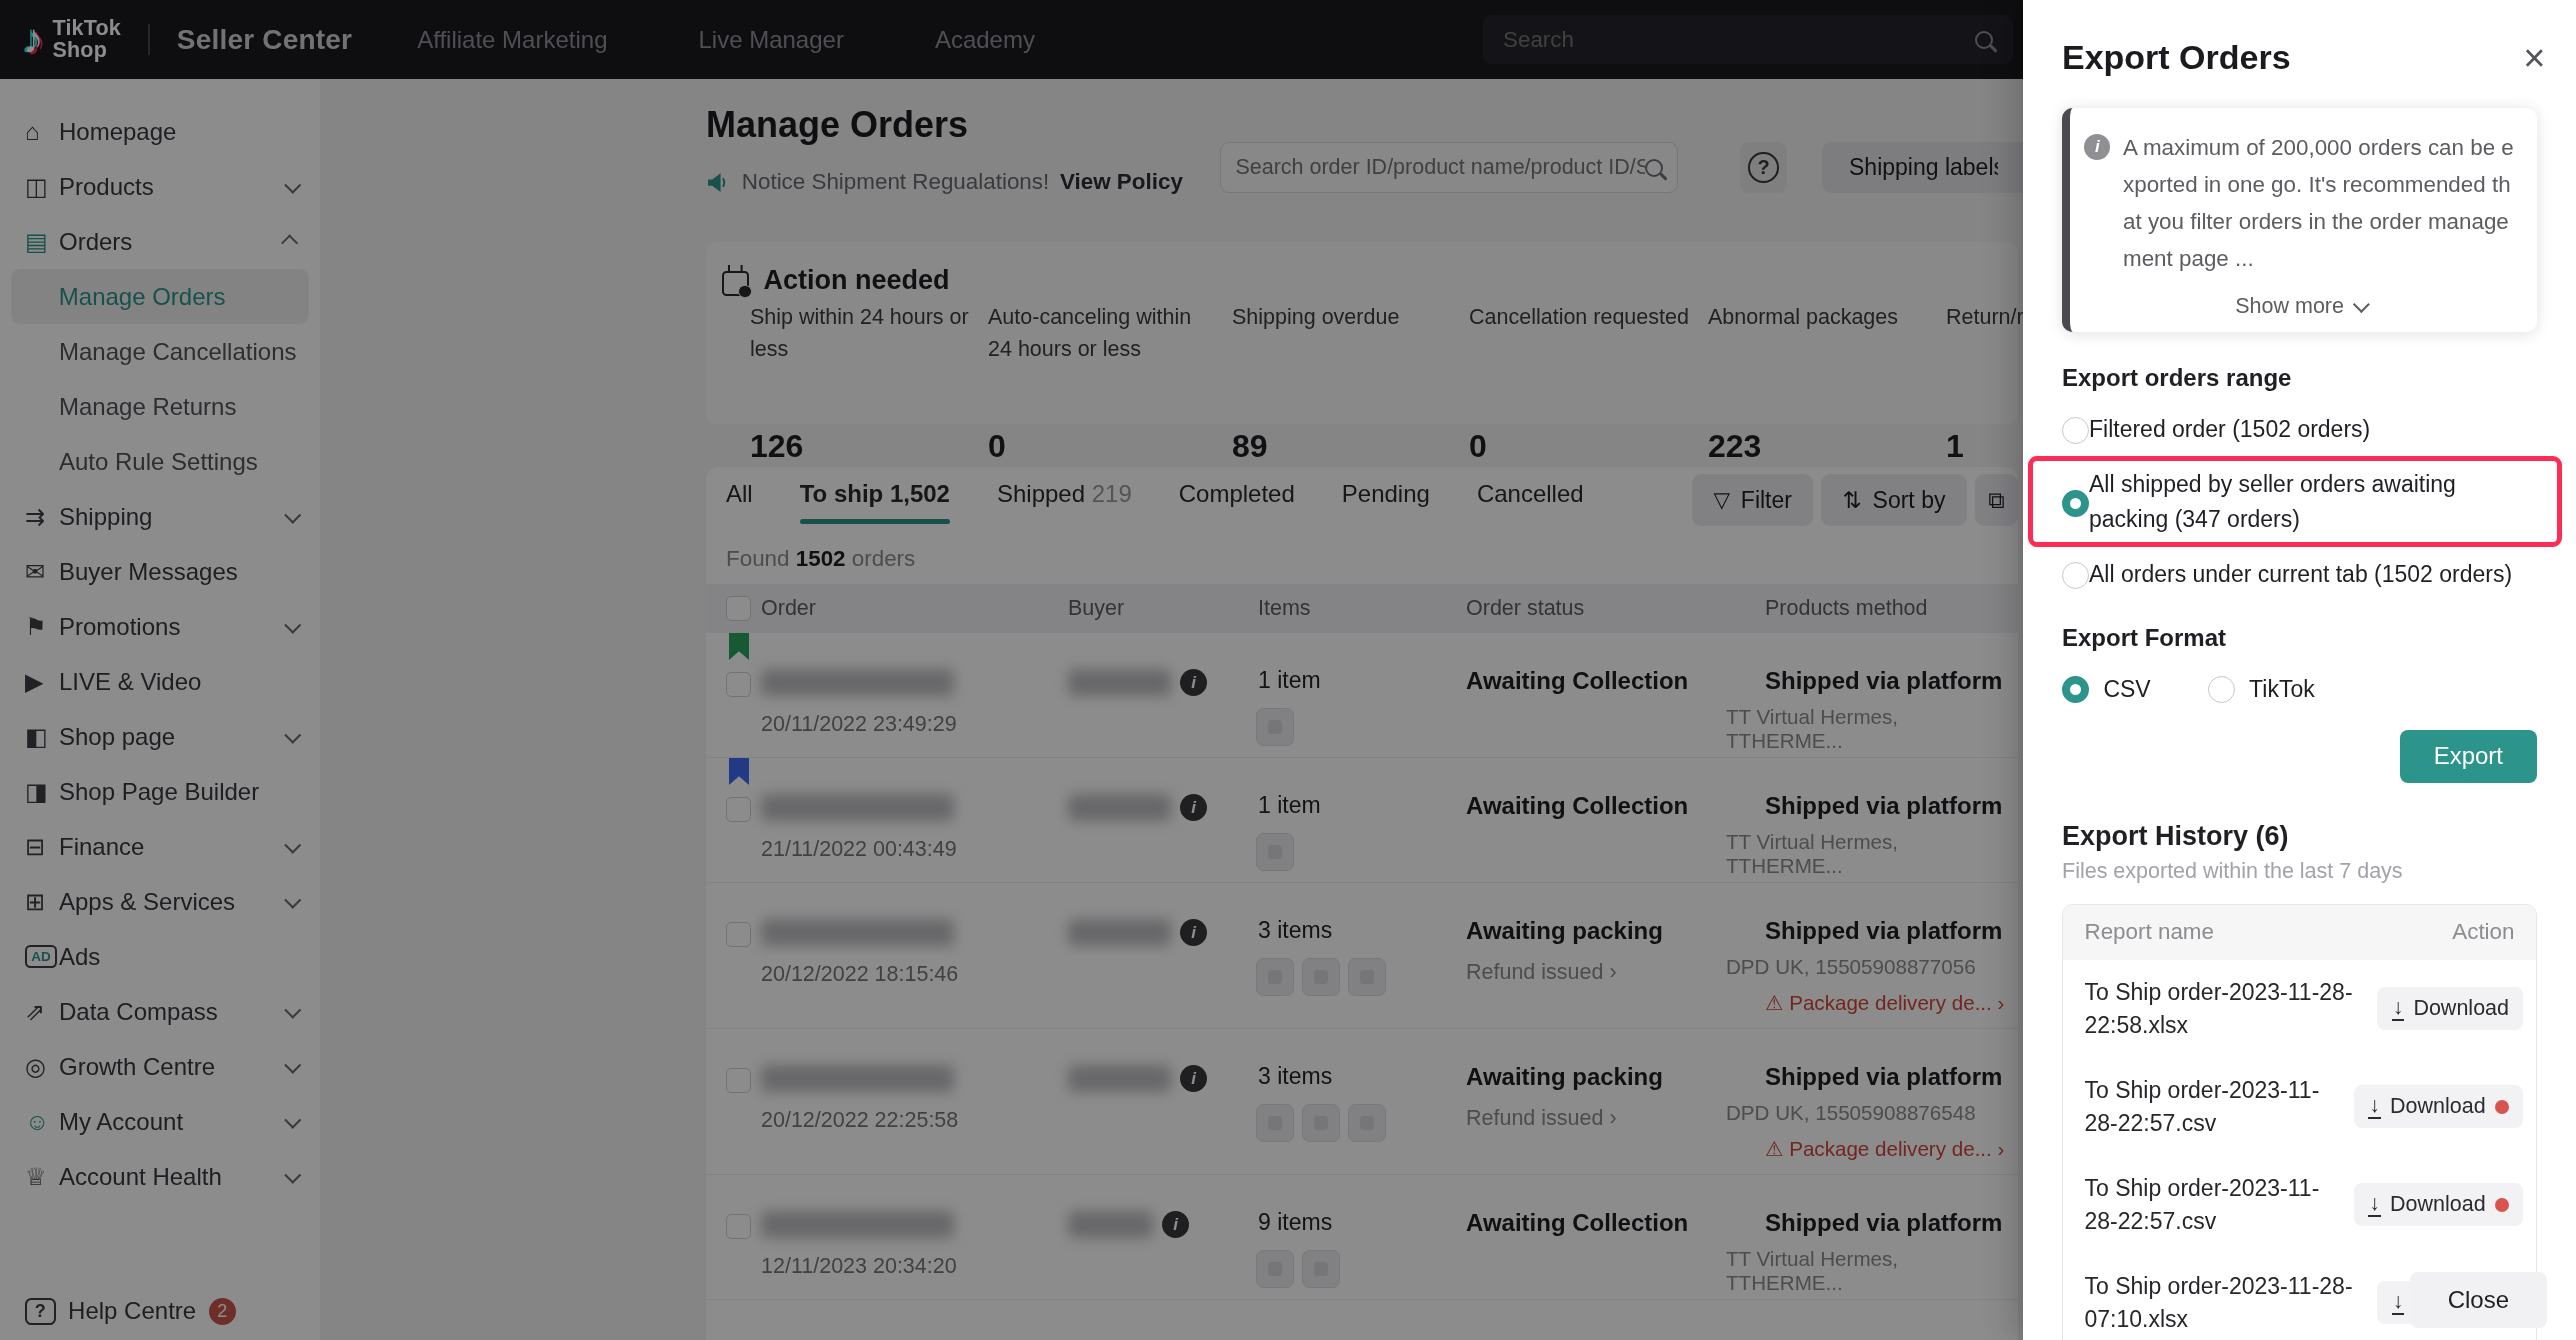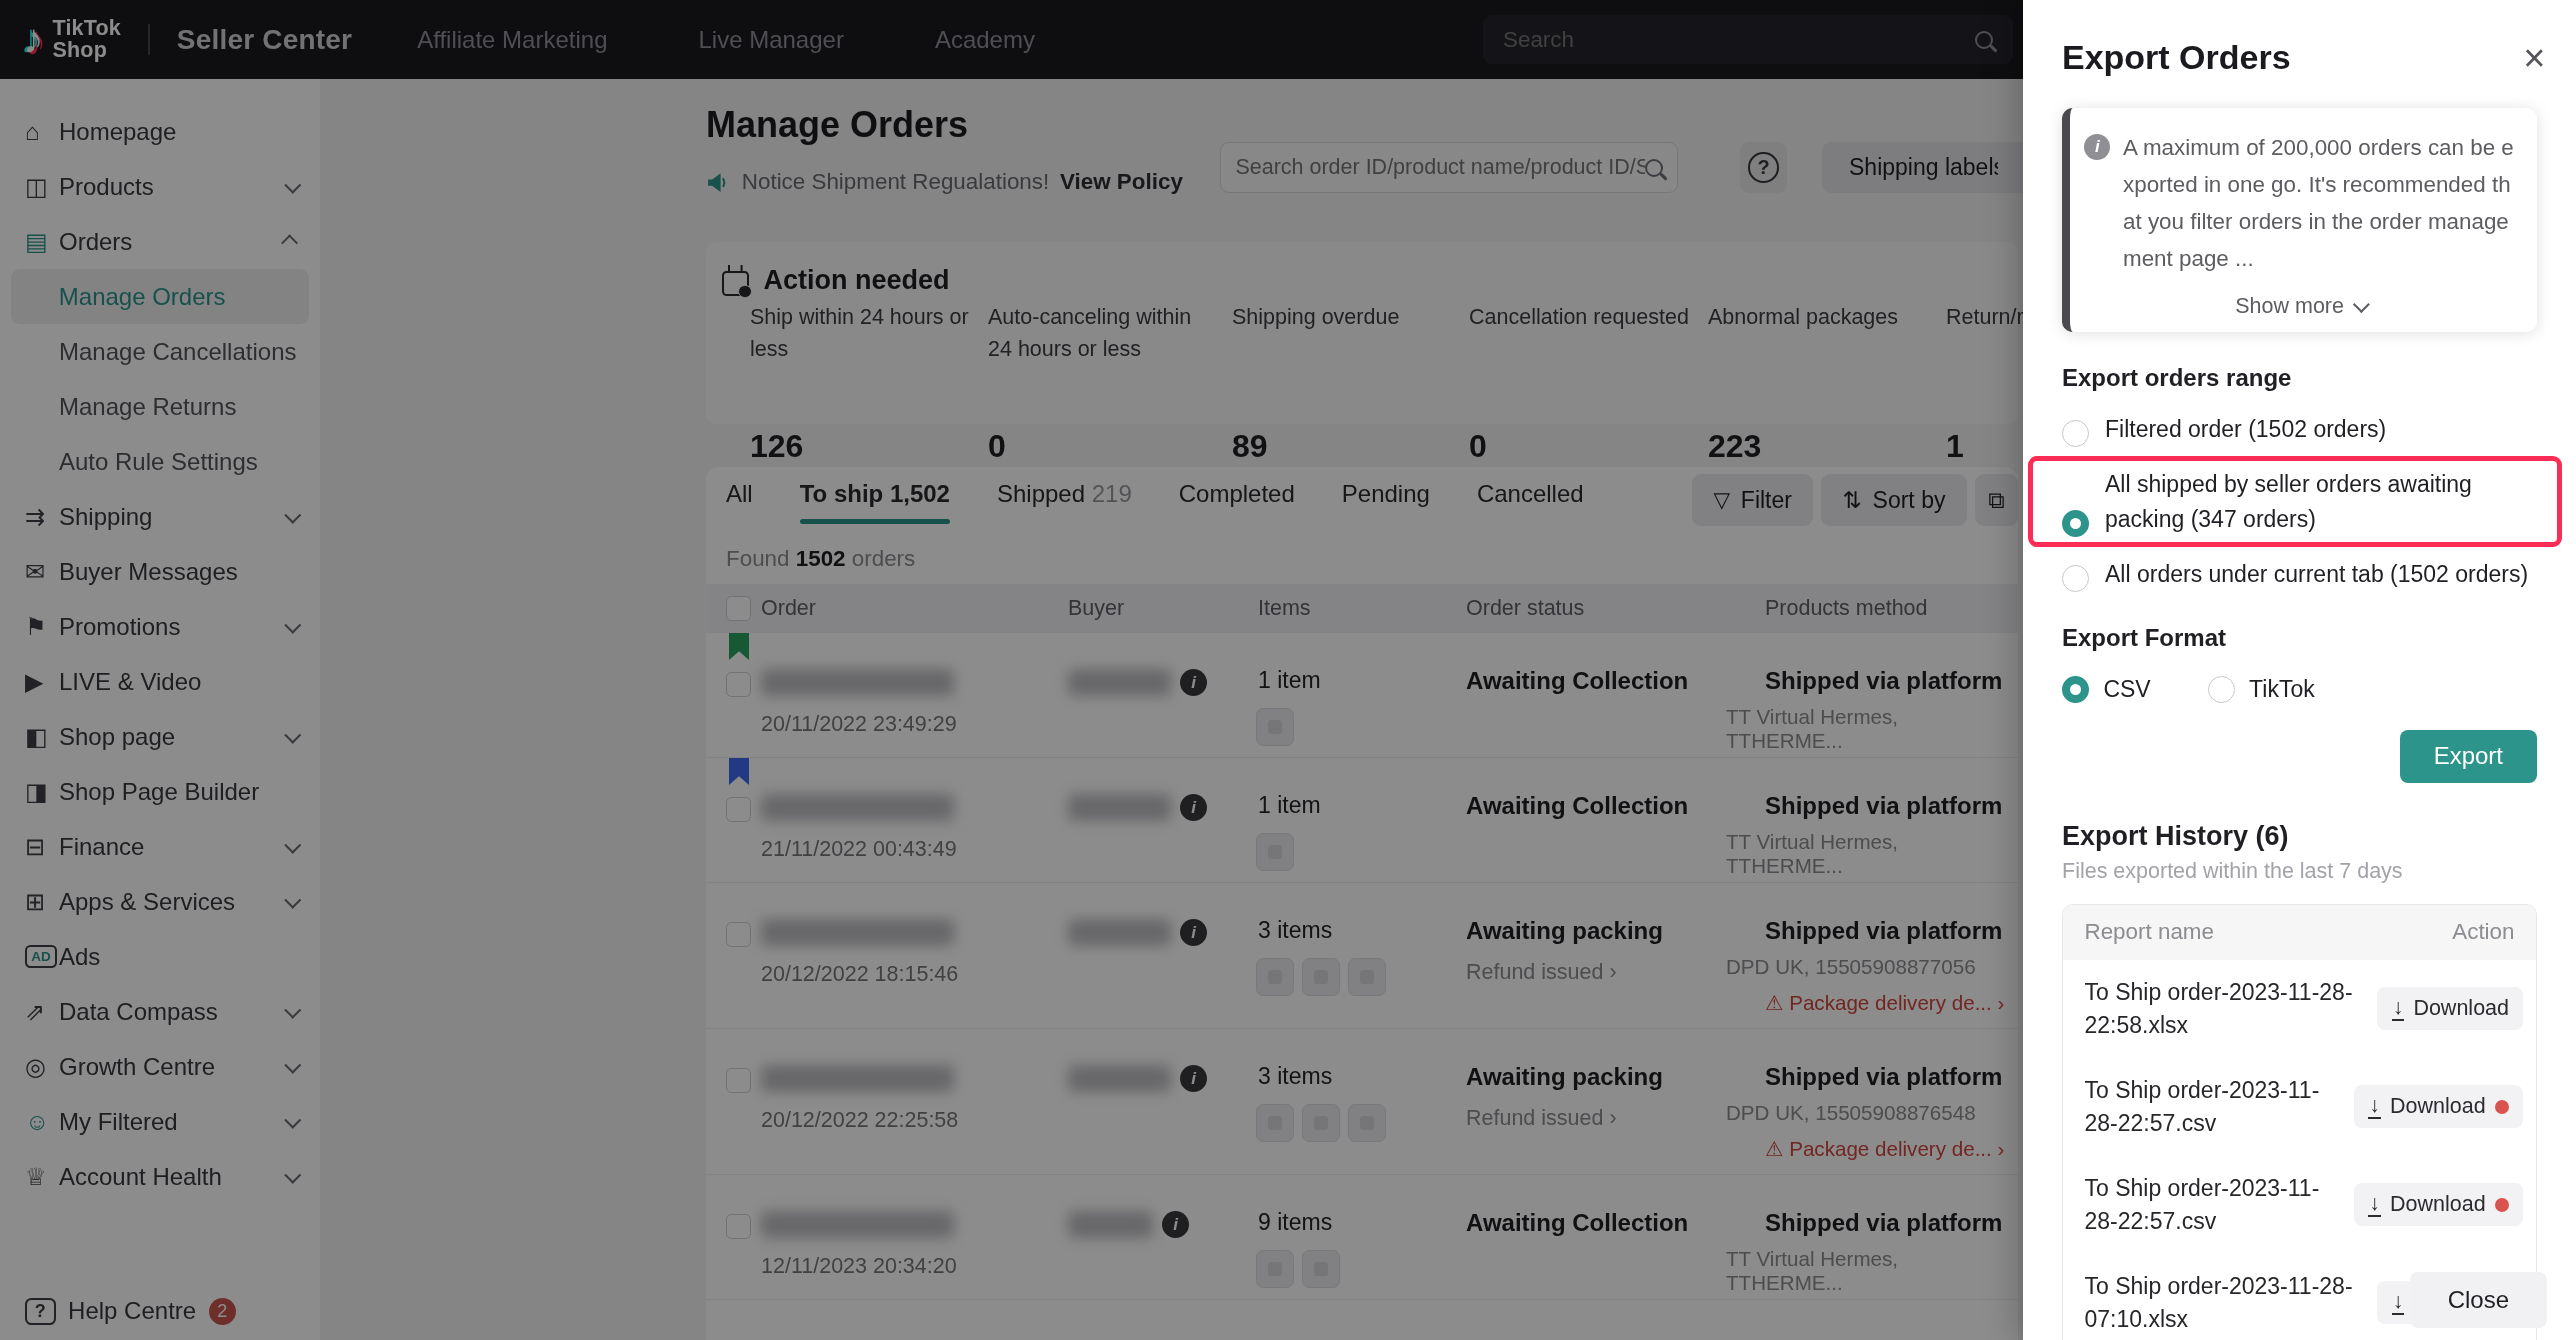--- a/index.html
+++ b/index.html
@@ -109,21 +109,21 @@
   .panel { position:absolute; top:0; right:0; width:553px; height:100%; background:#fff; z-index:100; box-shadow:-9px 0 30.5px rgba(0,0,0,.20); padding:38px 39px 0 39px; overflow:hidden; }
   .panel-title { font-size:34px; font-weight:bold; color:#1b1b1f; }
   .panel-close { position:absolute; top:39px; right:30.5px; font-size:38px; color:#55555c; line-height:1; cursor:pointer; }
   .info-card { margin-top:30.5px; background:#fff; border-radius:10.8px; box-shadow:0 1.8px 14.4px rgba(0,0,0,.12); border-left:8px solid #4a4a4f; padding:21.5px 21.5px 12.6px 14.4px; }
   .info-body { display:flex; gap:12.6px; }
   .infoc { width:26px; height:26px; border-radius:50%; background:#8f8f94; color:#fff; font-size:17px; font-weight:bold; font-style:italic; display:flex; align-items:center; justify-content:center; flex:none; margin-top:5.4px; }
   .info-text { font-size:22.4px; color:#5c5c61; line-height:37px; word-break:break-all; }
   .show-more { text-align:center; margin-top:17px; font-size:21.5px; color:#5c5c61; cursor:pointer; display:flex; align-items:center; justify-content:center; gap:9px; }
   .show-more .chev { margin:0; transform:rotate(45deg) translateY(-3.6px); border-color:#5c5c61; }
   .sec-title { margin-top:32px; font-size:24px; font-weight:700; color:#1f1f24; }
-  .opt { display:flex; gap:16px; margin-top:20px; align-items:flex-end; cursor:pointer; }
+  .opt { display:flex; margin-top:20px; align-items:center; cursor:pointer; }
   .radio { width:27px; height:27px; border-radius:50%; border:1.8px solid #c7c7cc; background:#fff; flex:none; margin-top:3.6px; }
   .radio.sel { border:8.5px solid #2d948b; }
   .opt-label { font-size:23px; color:#1f1f24; line-height:35px; }
   .hl-wrap { position:relative; }
   .red-box { position:absolute; left:-34px; top:-10.8px; right:-25px; bottom:-10.8px; border:5.4px solid #fb2c55; border-radius:9px; pointer-events:none; }
   .fmt-row { display:flex; gap:57px; margin-top:20px; }
   .fmt-opt { display:flex; gap:14.4px; align-items:center; cursor:pointer; }
   .fmt-opt .radio { margin-top:0; }
   .export-btn { display:block; margin:23px 0 0 auto; background:#2d948b; color:#fff; border:none; border-radius:8px; font-size:24px; padding:12.6px 34px; font-family:"Liberation Sans",sans-serif; cursor:pointer; }
   .hist-title { margin-top:38px; font-size:27px; font-weight:700; color:#1f1f24; }
@@ -242,21 +242,21 @@
       <span class="sd-label">Data Compass</span>
       <span class="chev"></span>
     </div>
     <div class="sd-item">
       <span class="sd-ic">◎</span>
       <span class="sd-label">Growth Centre</span>
       <span class="chev"></span>
     </div>
     <div class="sd-item">
       <span class="sd-ic" style="color:#2d948b">☺</span>
-      <span class="sd-label">My Filtered</span>
+      <span class="sd-label">My Account</span>
       <span class="chev"></span>
     </div>
     <div class="sd-item">
       <span class="sd-ic">♕</span>
       <span class="sd-label">Account Health</span>
       <span class="chev"></span>
     </div>
     <div class="sd-help">
       <span class="help-ic">?</span>
       <span class="sd-label">Help Centre</span>

